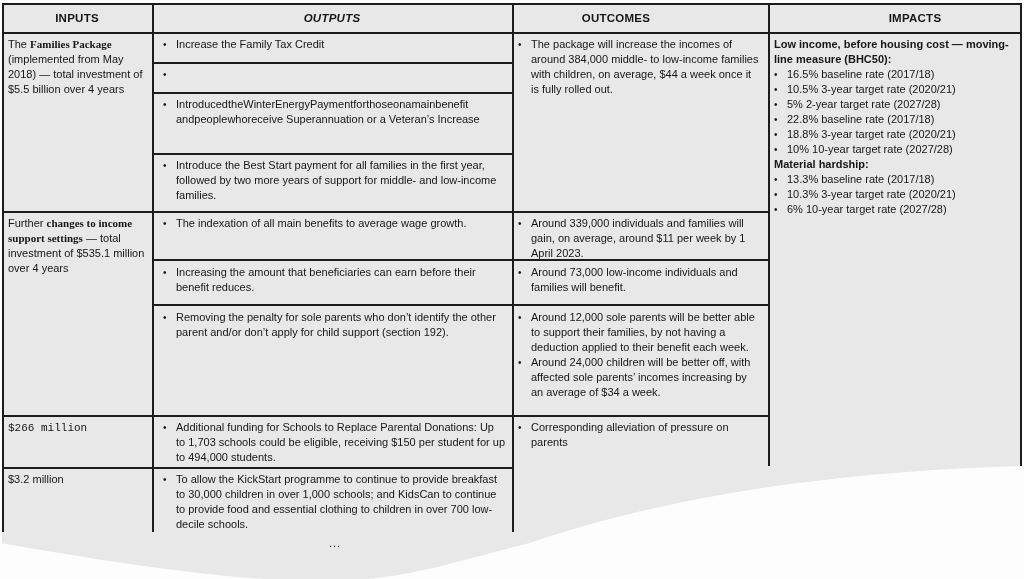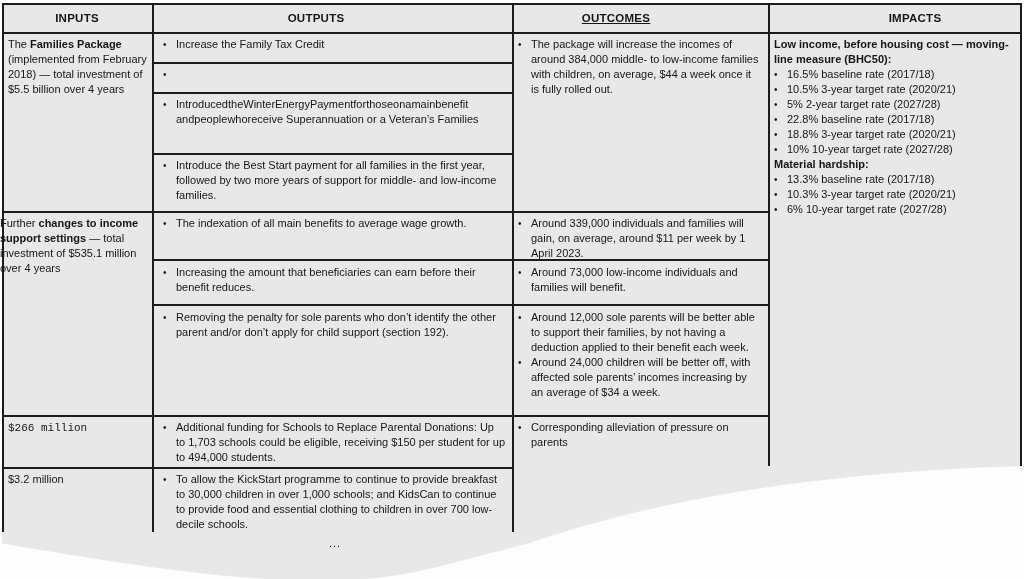--- a/index.html
+++ b/index.html
@@ -10,21 +10,21 @@
   .tbl-bg{position:absolute;left:2px;top:3px;width:1020px;height:576px;background:#e8e8e8;}
   .vl,.hl{position:absolute;background:#1c1c1c;}
   .hdr{position:absolute;top:11px;font-weight:bold;font-size:11.5px;letter-spacing:.25px;text-align:center;}
   .txt{position:absolute;}
   .bi{display:flex;align-items:flex-start;}
   .bi .dot{flex:none;width:13px;font-size:10px;}
   .bi + .bi{margin-top:0;}
   .imp-h{font-weight:bold;}
   .imp-list{margin:0 0 14px 0;padding:0;list-style:none;}
   .imp-list:last-child{margin-bottom:0;}
-  b{font-weight:bold;}
+  b{font-weight:bold;font-family:Liberation Serif, serif;}
   .ellipsis{position:absolute;left:315px;top:536px;width:40px;text-align:center;letter-spacing:1px;}
   .wave{position:absolute;left:0;top:0;width:1024px;height:579px;pointer-events:none;z-index:5;}
 </style>
 </head>
 <body>
 
 <div class="page">
 
   <div class="tbl-bg"></div>
 
@@ -38,43 +38,43 @@
   <div class="hl" style="left:152px;top:304px;width:616px;height:1.5px;"></div>
   <div class="hl" style="left:2px;top:415px;width:766px;height:1.5px;"></div>
   <div class="hl" style="left:2px;top:467px;width:510px;height:1.5px;"></div>
   <div class="vl" style="left:2px;top:3px;width:2px;height:529px;"></div>
   <div class="vl" style="left:152px;top:3px;width:1.5px;height:529px;"></div>
   <div class="vl" style="left:512px;top:3px;width:1.5px;height:529px;"></div>
   <div class="vl" style="left:768px;top:3px;width:1.5px;height:463px;"></div>
   <div class="vl" style="left:1020px;top:3px;width:2px;height:463px;"></div>
 
   <div class="hdr" style="left:2px;width:150px;">INPUTS</div>
-  <div class="hdr" style="left:136px;width:360px;">OUTPUTS</div>
-  <div class="hdr" style="left:512px;width:208px;text-decoration:underline;">OUTCOMES</div>
+  <div class="hdr" style="left:152px;width:360px;font-style:italic;">OUTPUTS</div>
+  <div class="hdr" style="left:512px;width:208px;">OUTCOMES</div>
   <div class="hdr" style="left:768px;width:294px;">IMPACTS</div>
 
   <div class="txt" style="left:8px;top:37px;width:139px;">
-    <span>The </span><b>Families Package</b><span> (implemented from February 2018) — total investment of $5.5 billion over 4 years</span>
+    <span>The </span><b>Families Package</b><span> (implemented from May 2018) — total investment of $5.5 billion over 4 years</span>
   </div>
-  <div class="txt" style="left:0;top:216px;width:139px;">
+  <div class="txt" style="left:8px;top:216px;width:139px;">
     <span>Further </span><b>changes to income support settings</b><span> — total investment of $535.1 million over 4 years</span>
   </div>
   <div class="txt" style="left:8px;top:421px;width:139px;font-family:Liberation Mono, monospace;">$266 million</div>
   <div class="txt" style="left:8px;top:472px;width:139px;">$3.2 million</div>
 
   <div class="txt bi" style="left:163px;top:37px;width:342px;">
     <span class="dot">•</span>
       <span>Increase the Family Tax Credit</span>
   </div>
   <div class="txt bi" style="left:163px;top:67px;width:342px;">
     <span class="dot">•</span>
   </div>
   <div class="txt bi" style="left:163px;top:97px;width:342px;">
     <span class="dot">•</span>
-      <span>IntroducedtheWinterEnergyPaymentforthoseonamainbenefit andpeoplewhoreceive Superannuation or a Veteran’s Families</span>
+      <span>IntroducedtheWinterEnergyPaymentforthoseonamainbenefit andpeoplewhoreceive Superannuation or a Veteran’s Increase</span>
   </div>
   <div class="txt bi" style="left:163px;top:158px;width:342px;">
     <span class="dot">•</span>
       <span>Introduce the Best Start payment for all families in the first year, followed by two more years of support for middle- and low-income families.</span>
   </div>
   <div class="txt bi" style="left:163px;top:216px;width:342px;">
     <span class="dot">•</span>
       <span>The indexation of all main benefits to average wage growth.</span>
   </div>
   <div class="txt bi" style="left:163px;top:265px;width:342px;">

